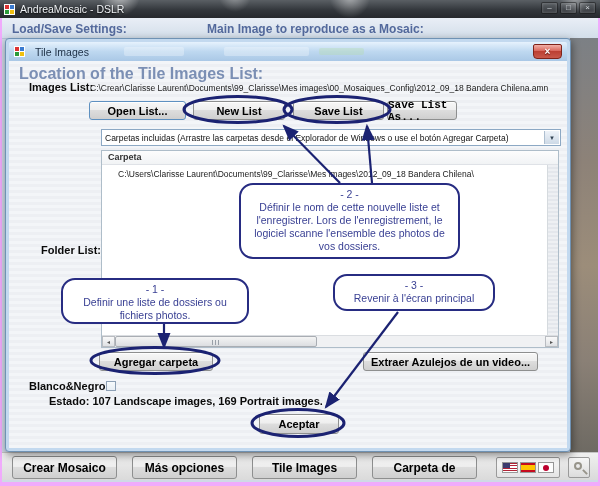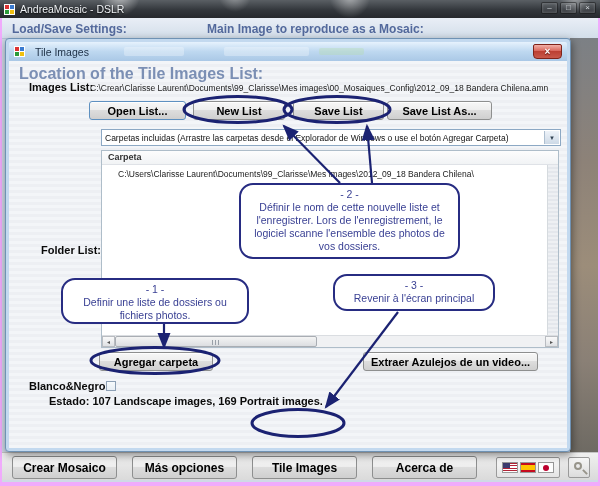--- a/index.html
+++ b/index.html
@@ -139,21 +139,21 @@
     <div class="loadsave">
       <span class="bluehead" style="left:10px;">Load/Save Settings:</span>
       <span class="bluehead" style="left:205px;">Main Image to reproduce as a Mosaic:</span>
     </div>
     <div class="right-strip"></div>
 
     <div class="toolbar">
       <div class="w7btn" style="left:10px; top:3px; width:105px; height:23px;">Crear Mosaico</div>
       <div class="w7btn" style="left:130px; top:3px; width:105px; height:23px;">Más opciones</div>
       <div class="w7btn" style="left:250px; top:3px; width:105px; height:23px;">Tile Images</div>
-      <div class="w7btn" style="left:370px; top:3px; width:105px; height:23px;">Acerca de</div>
+      <div class="w7btn" style="left:370px; top:3px; width:105px; height:23px;">Carpeta de</div>
       <div class="flagpanel">
         <span class="flag flag-us"></span>
         <span class="flag flag-es"></span>
         <span class="flag flag-jp"></span>
       </div>
       <div class="magbtn">
         <span class="magglass"></span>
       </div>
     </div>
   </div>
@@ -175,21 +175,21 @@
     <div class="dlg-body"></div>
 
     <div class="section-title">Location of the Tile Images List:</div>
 
     <div class="lbl" style="left:23px; top:42px;">Images List:</div>
     <div class="pathtext">C:\Crear\Clarisse Laurent\Documents\99_Clarisse\Mes images\00_Mosaiques_Config\2012_09_18 Bandera Chilena.amn</div>
 
     <div class="w7btn" style="left:83px; top:62px; width:97px; height:19px; border-color:#5e90c0;">Open List...</div>
     <div class="w7btn" style="left:187px; top:62px; width:92px; height:19px;">New List</div>
     <div class="w7btn" style="left:287px; top:62px; width:91px; height:19px;">Save List</div>
-    <div class="w7btn" style="left:381px; top:62px; width:105px; height:19px;">Save List As...</div>
+    <div class="w7btn" style="left:381px; top:62px; width:70px; height:19px;font-family:Liberation Mono, monospace;">Save List As...</div>
 
     <div class="dropdown">
       <span>Carpetas incluidas (Arrastre las carpetas desde el Explorador de Windows o use el botón Agregar Carpeta)</span>
       <span class="dd-arrow">▼</span>
     </div>
 
     <div class="panel">
       <div class="panel-header">Carpeta</div>
       <div class="panel-row">C:\Users\Clarisse Laurent\Documents\99_Clarisse\Mes images\2012_09_18 Bandera Chilena\</div>
       <div class="vscroll"></div>
@@ -206,20 +206,21 @@
     <div class="w7btn" style="left:357px; top:313px; width:175px; height:19px;">Extraer Azulejos de un video...</div>
 
     <div class="lbl" style="left:23px; top:341px;">Blanco&amp;Negro:</div>
     <div class="checkbox"></div>
 
     <div class="lbl" style="left:43px; top:356px;">
       <span>Estado:</span>
       <span>107 Landscape images, 169 Portrait images.</span>
     </div>
 
+    <div class="w7btn" style="left:253px; top:375px; width:80px; height:20px;">Aceptar</div>
 
     <div class="callout" style="left:55px; top:239px; width:188px; height:46px;">
       <div>- 1 -</div>
       <div>Definir une liste de dossiers ou fichiers photos.</div>
     </div>
     <div class="callout" style="left:233px; top:144px; width:221px; height:76px;">
       <div>- 2 -</div>
       <div>Définir le nom de cette nouvelle liste et l'enregistrer. Lors de l'enregistrement, le logiciel scanne l'ensemble des photos de vos dossiers.</div>
     </div>
     <div class="callout" style="left:327px; top:235px; width:162px; height:37px;">

